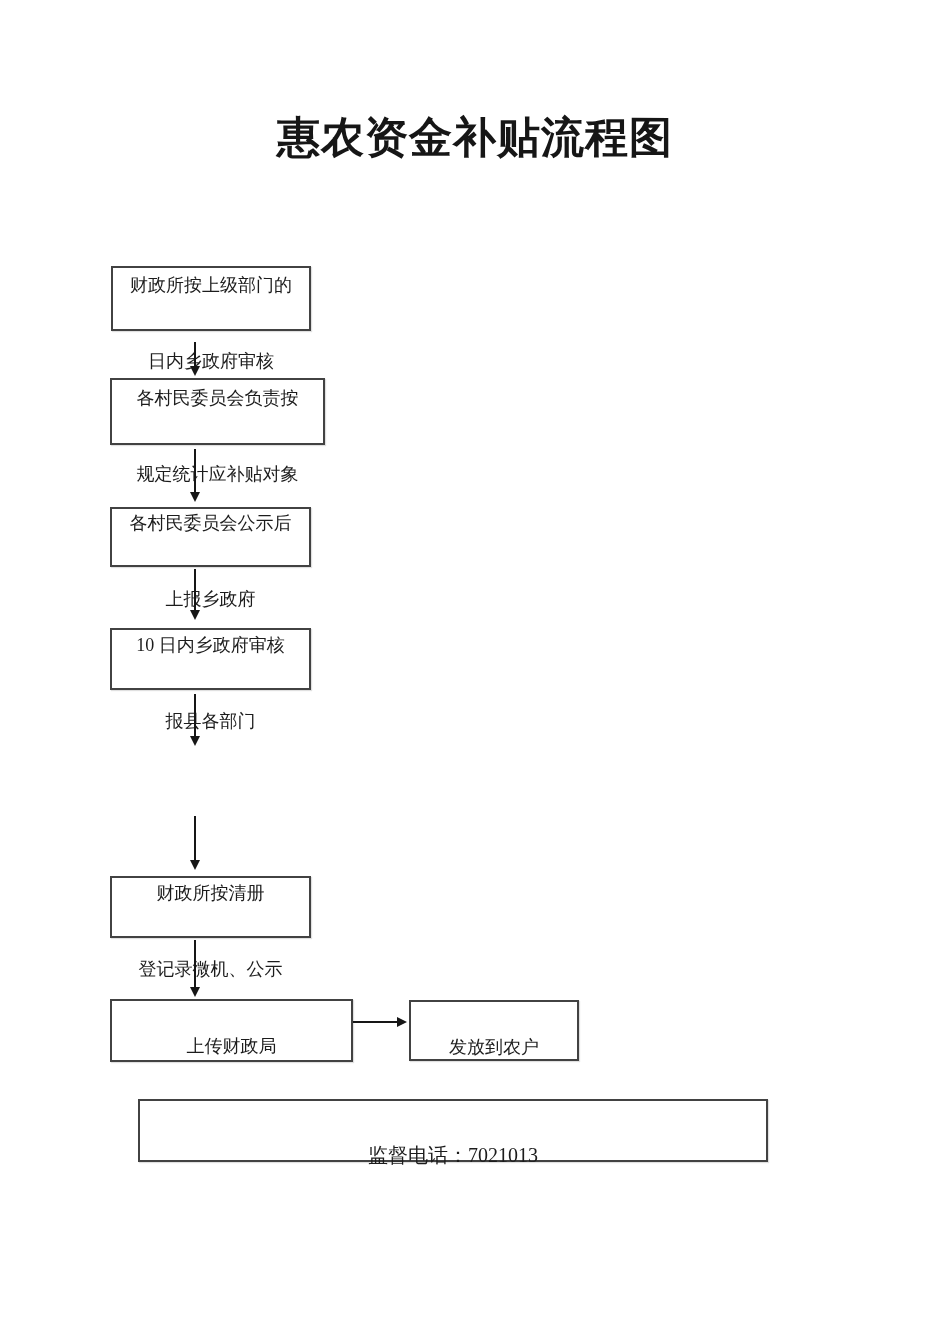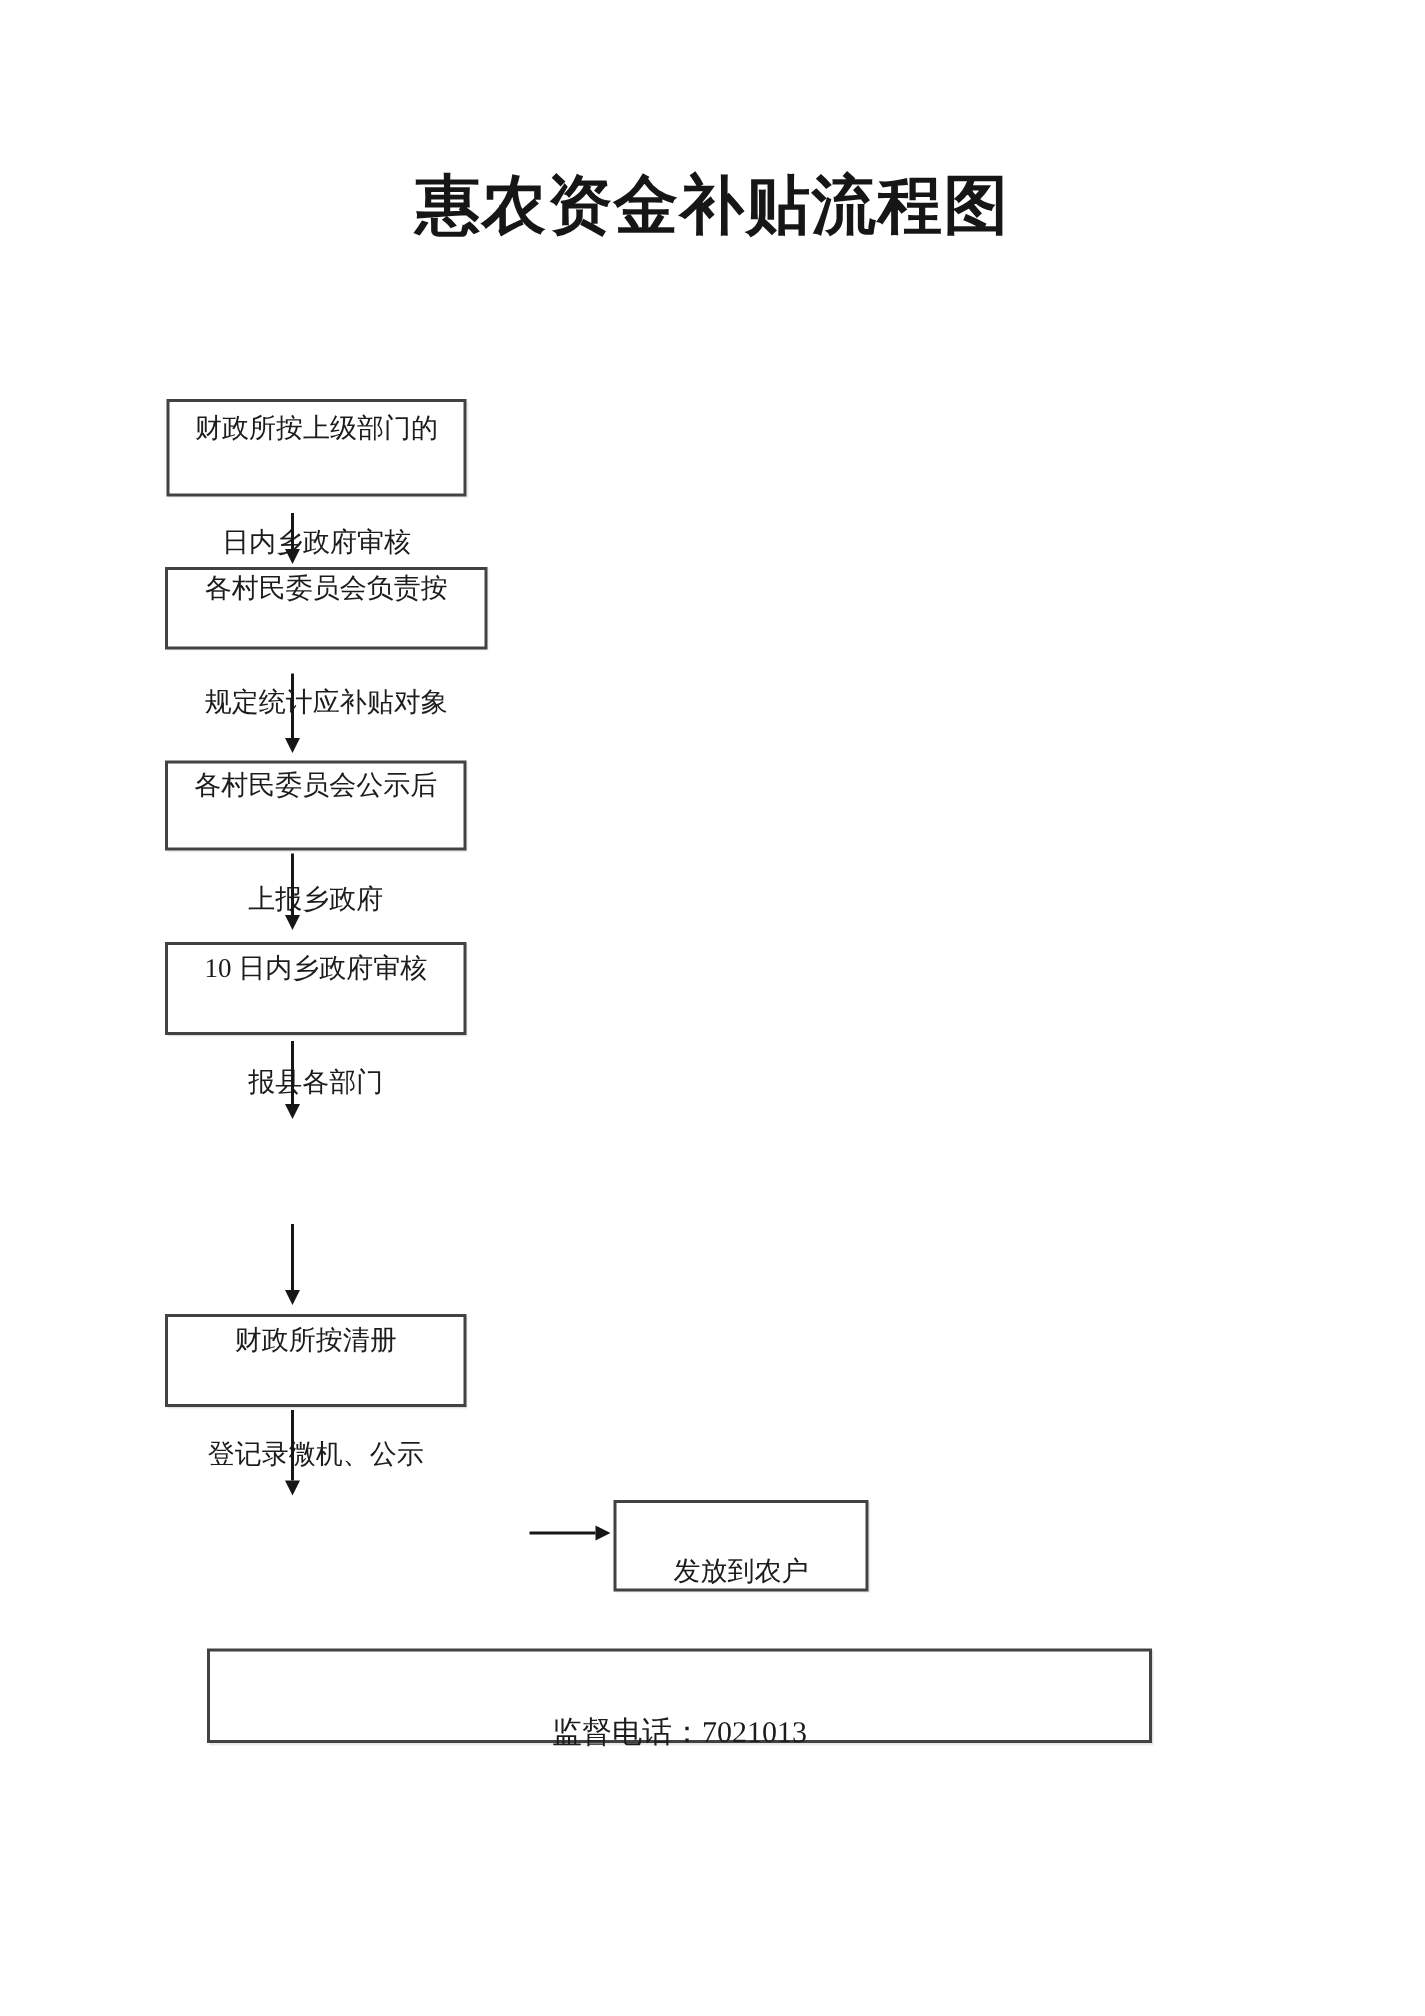--- a/index.html
+++ b/index.html
@@ -38,21 +38,21 @@
     flex-direction: column;
     align-items: center;
     justify-content: center;
     text-align: center;
     font-size: 18px;
     line-height: 28px;
     box-shadow: 1px 1px 1px rgba(0,0,0,0.12);
   }
   .bl { display: block; white-space: nowrap; margin-top: 48px; }
   .b1 { left: 111px; top: 266px; width: 200px; height: 65px; }
-  .b2 { left: 110px; top: 378px; width: 215px; height: 55px; }
+  .b2 { left: 110px; top: 378px; width: 215px; height: 67px; }
   .b3 { left: 110px; top: 507px; width: 201px; height: 60px; }
   .b4 { left: 110px; top: 628px; width: 201px; height: 62px; }
   .b5 { left: 110px; top: 752px; width: 201px; height: 62px; }
   .b6 { left: 110px; top: 876px; width: 201px; height: 62px; }
   .b7 { left: 110px; top: 999px; width: 243px; height: 63px; padding-bottom: 18px; }
   .b8 { left: 409px; top: 1000px; width: 170px; height: 61px; padding-bottom: 16px; }
   .footer-box { left: 138px; top: 1099px; width: 630px; height: 63px; font-size: 20px; }
   .varrow {
     position: absolute;
     left: 194px;
@@ -132,20 +132,23 @@
 
   <div class="varrow a5"></div>
 
   <div class="fbox b6">
     <span class="bl">财政所按清册</span>
     <span class="bl">登记录微机、公示</span>
   </div>
 
   <div class="varrow a6"></div>
 
+  <div class="fbox b7">
+    <span class="bl">上传财政局</span>
+  </div>
 
   <div class="harrow"></div>
 
   <div class="fbox b8">
     <span class="bl">发放到农户</span>
   </div>
 
   <div class="fbox footer-box">
     <span class="bl">监督电话：7021013</span>
   </div>

